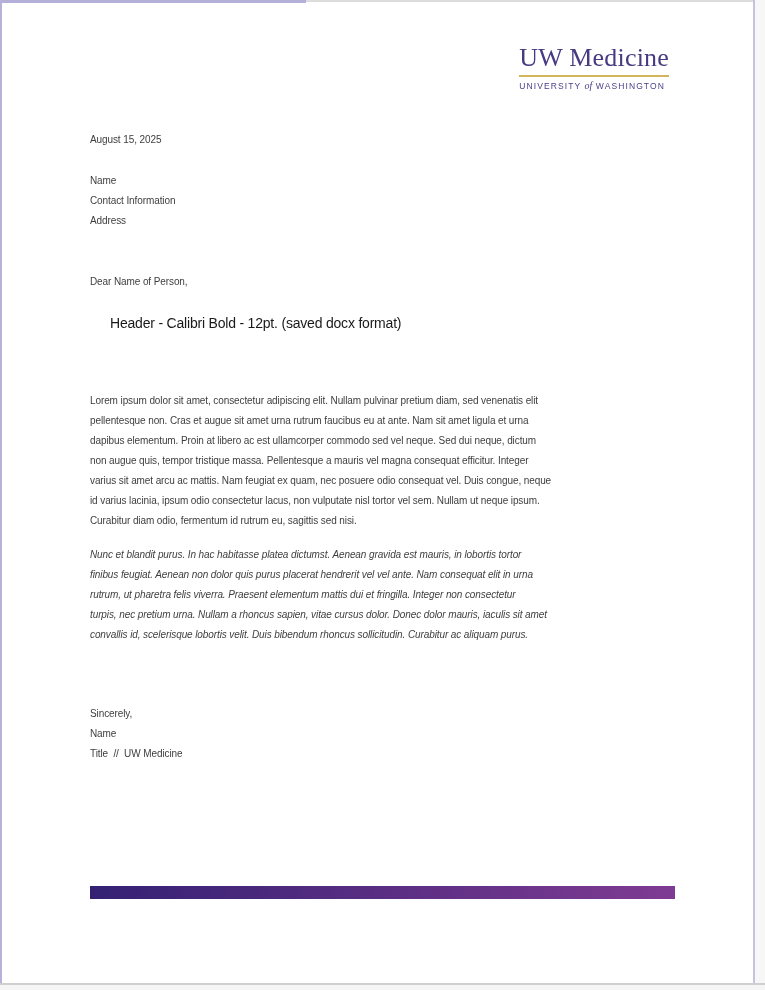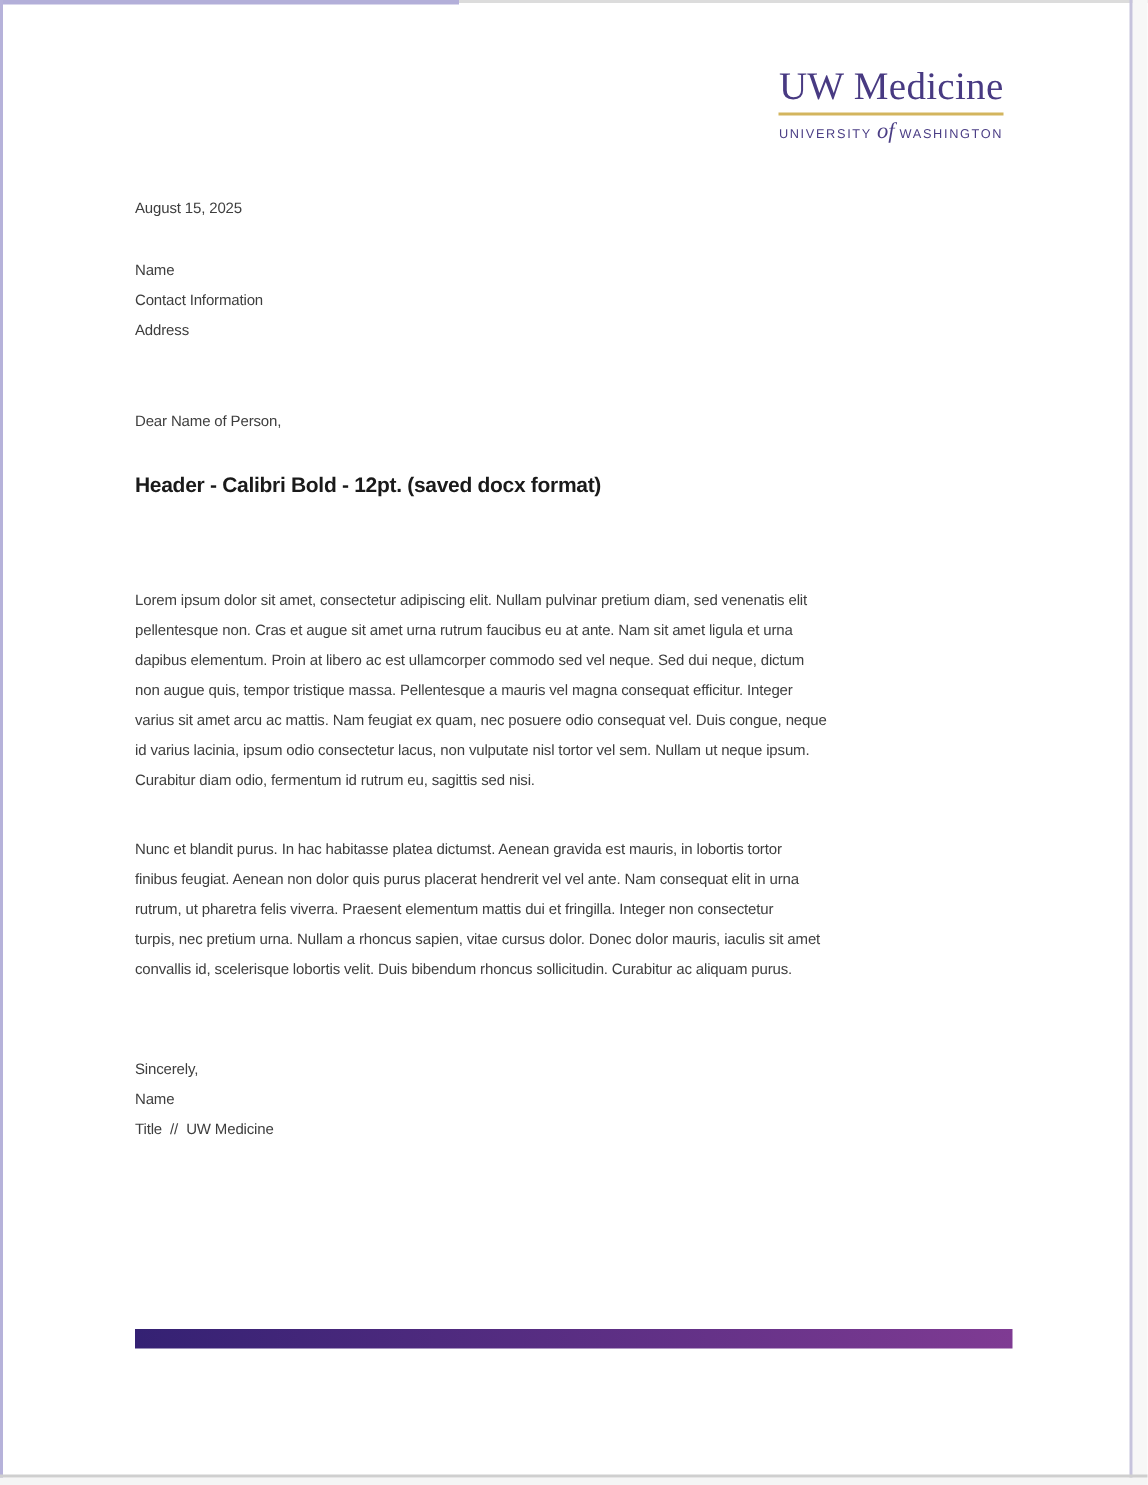--- a/index.html
+++ b/index.html
@@ -52,43 +52,43 @@
     margin-top: 3px;
     font-size: 8.5px;
     letter-spacing: 1.1px;
     color: #4b3e85;
     white-space: nowrap;
     text-align: left;
   }
   .logo-tagline .of {
     font-family: "Liberation Serif", serif;
     font-style: italic;
-    font-size: 15px;
+    font-size: 10px;
     letter-spacing: 0;
     text-transform: none;
     text-align: right;
   }
 
   
   .txt {
     position: absolute;
     left: 90px;
     font-size: 10px;
     line-height: 20px;
     letter-spacing: -0.1px;
     color: #3e3e3e;
     white-space: pre-line;
   }
   .date-line      { top: 130px; }
   .recipient      { top: 171px; }
   .salutation     { top: 272px; }
-  .heading        { top: 313px; font-size: 14px; font-weight: bold; color: #1a1a1a; letter-spacing: -0.2px; }
+  .heading        { top: 313px; font-size: 14px; font-weight: normal; color: #1a1a1a; letter-spacing: -0.2px; margin-left: 20px; }
   .subheading     { top: 334px; }
   .para-1         { top: 391px; max-width: 640px; }
-  .para-2         { top: 557px; max-width: 640px; }
+  .para-2         { top: 545px; max-width: 640px; font-style: italic; }
   .closing        { top: 704px; white-space: pre-wrap; }
 
   .accent-bar {
     position: absolute;
     left: 90px;
     top: 886px;
     width: 585px;
     height: 13px;
     background: linear-gradient(to right, #342173, #7f3b93);
   }

